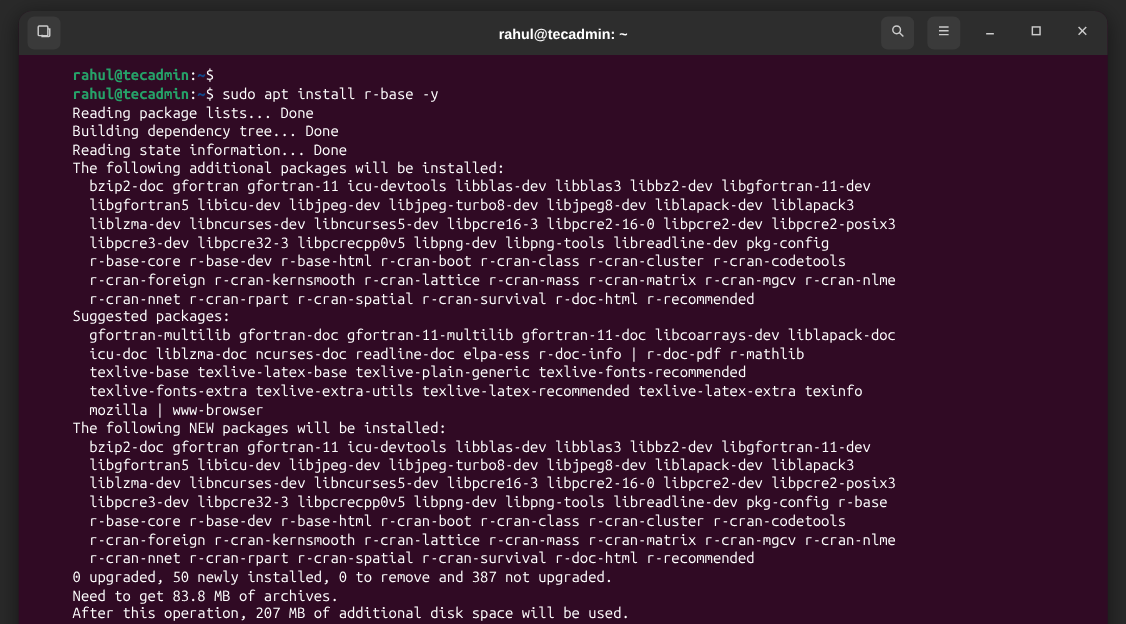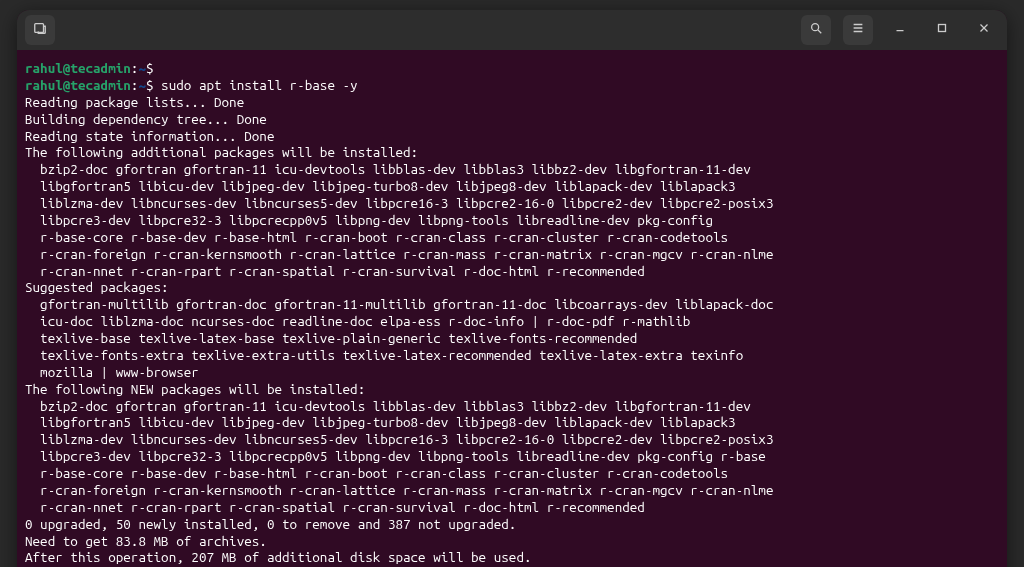--- a/index.html
+++ b/index.html
@@ -81,37 +81,38 @@
       line-height: 1.25;
       color: #ffffff;
       white-space: pre;
       overflow-x: auto;
     }
     .prompt-user { color: #26a269; font-weight: bold; }
     .prompt-colon { color: #ffffff; }
     .prompt-path { color: #12488b; font-weight: bold; }
     .prompt-dollar { color: #ffffff; }
     .cmd { color: #ffffff; text-align: right; }
-    .line { display: block; }
+    .line { display: block; margin-left: 41px; }
   </style>
 </head>
 <body>
 
 <div class="window">
   <div class="titlebar">
     <div class="titlebar-left">
       <div class="tb-btn">
         <span>
           <svg viewBox="0 0 16 16" fill="none" stroke="currentColor" stroke-width="1.5">
             <rect x="2" y="3" width="10" height="10" rx="1"></rect>
             <path d="M12 6 h2 v7 a1 1 0 0 1 -1 1 h-7 v-2"></path>
           </svg>
         </span>
       </div>
     </div>
+    <div class="titlebar-center">rahul@tecadmin: ~</div>
     <div class="titlebar-right">
       <div class="tb-btn">
         <span>
           <svg viewBox="0 0 16 16" fill="none" stroke="currentColor" stroke-width="1.5">
             <circle cx="7" cy="7" r="4"></circle>
             <line x1="10" y1="10" x2="14" y2="14"></line>
           </svg>
         </span>
       </div>
       <div class="tb-btn">

